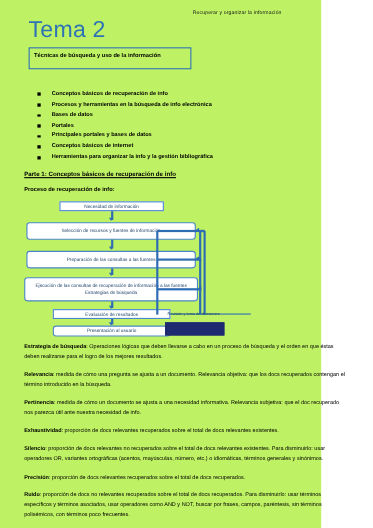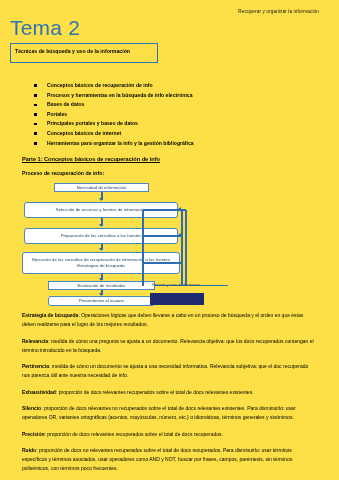--- a/index.html
+++ b/index.html
@@ -10,25 +10,25 @@
   body {
     width: 339px;
     height: 480px;
     overflow: hidden;
     font-family: "Liberation Sans", sans-serif;
     color: #000000;
     position: relative;
   }
   .page {
     position: relative;
-    width: 339px;
+    width: 292px;
     height: 480px;
-    background: #fde047;
+    background: #bef264;
     box-sizing: border-box;
-    padding: 0 10px;
+    padding: 0 26px;
   }
 
   
   .hdr {
     position: relative;
     height: 52px;
   }
   .title {
     position: absolute;
     left: 0;

